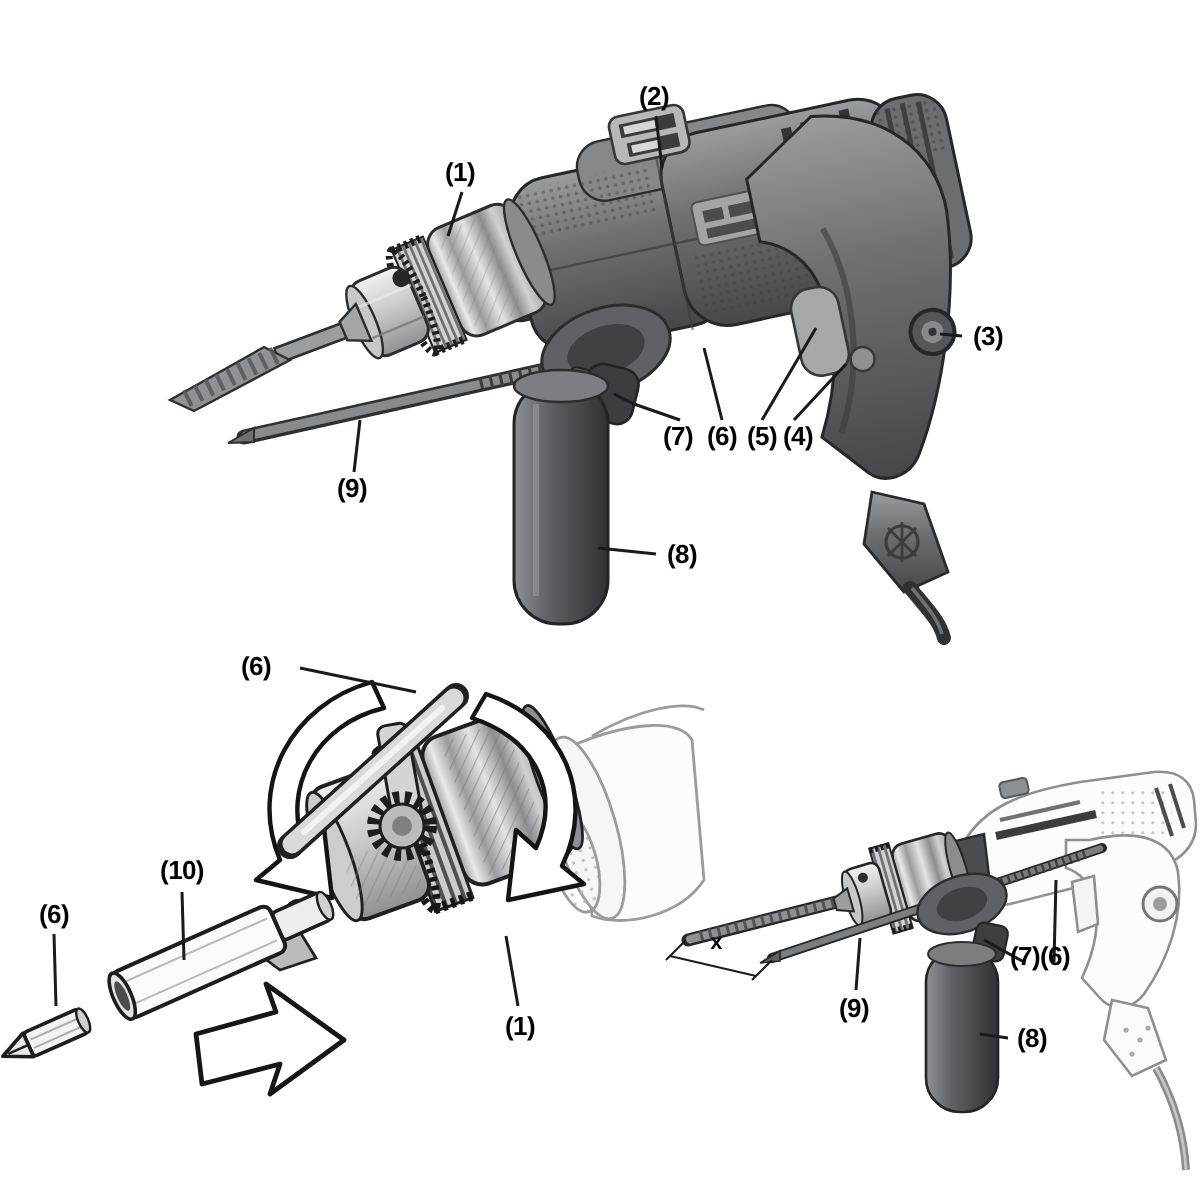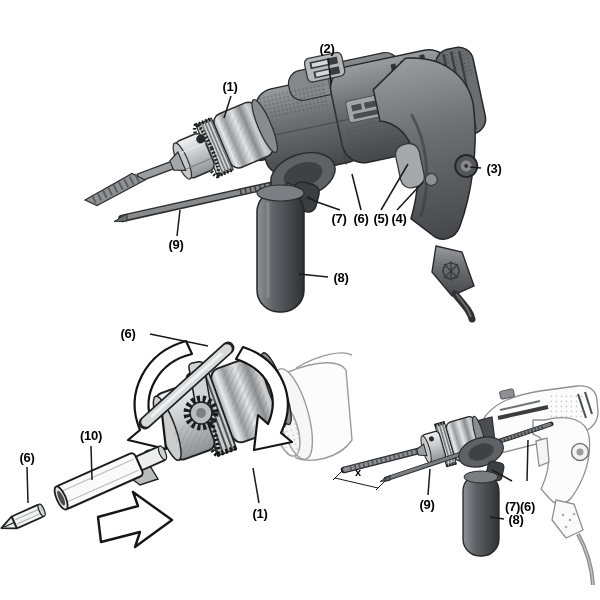--- a/index.html
+++ b/index.html
@@ -339,16 +339,16 @@
 <div class="callout" style="left:339px;top:218px">(7)</div>
 <div class="callout" style="left:341px;top:277px">(8)</div>
 <div class="callout" style="left:176px;top:244px">(9)</div>
 
 <div class="callout" style="left:128px;top:333px">(6)</div>
 <div class="callout" style="left:27px;top:457px">(6)</div>
 <div class="callout" style="left:91px;top:435px">(10)</div>
 <div class="callout" style="left:260px;top:513px">(1)</div>
 
 <div class="callout" style="left:427px;top:504px">(9)</div>
-<div class="callout" style="left:520px;top:506px">(7)(6)</div>
+<div class="callout" style="left:520px;top:478px">(7)(6)</div>
 <div class="callout" style="left:516px;top:519px">(8)</div>
 <div class="callout small" style="left:358px;top:472px">x</div>
 </div>
 
 </body></html>

